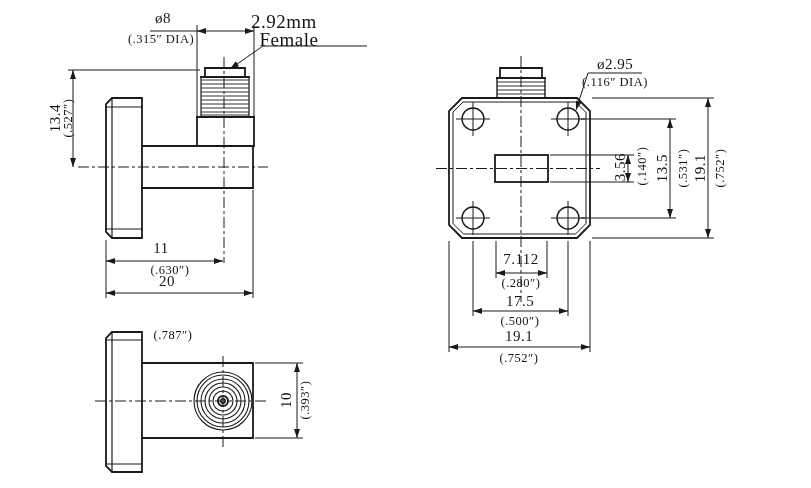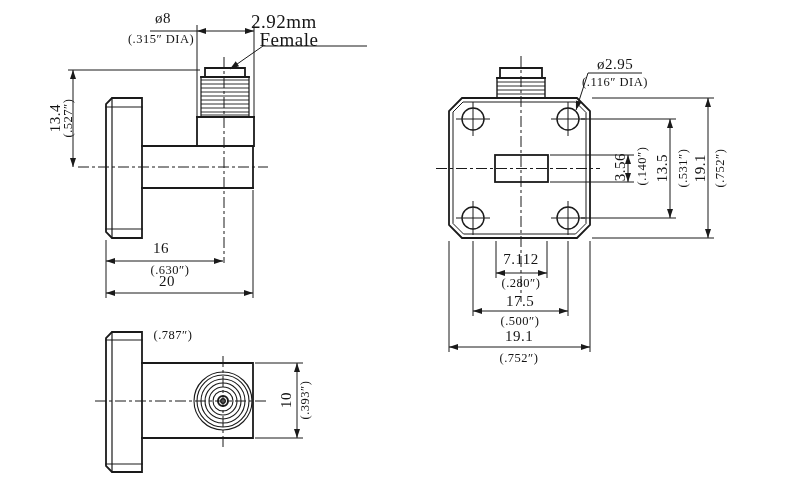--- a/index.html
+++ b/index.html
@@ -196,21 +196,21 @@
 </svg>
 
 <div class="lbl num" style="left:163px;top:18px;">ø8</div>
 <div class="lbl inch" style="left:161px;top:39px;">(.315″ DIA)</div>
 <div class="lbl callout" style="left:284px;top:21px;">2.92mm</div>
 <div class="lbl callout" style="left:289px;top:39px;">Female</div>
 
 <div class="lbl num v" style="left:55px;top:118px;">13.4</div>
 <div class="lbl inch v" style="left:68px;top:118px;">(.527″)</div>
 
-<div class="lbl num" style="left:161px;top:248px;">16</div>
+<div class="lbl num" style="left:161px;top:248px;">11</div>
 <div class="lbl inch" style="left:170px;top:270px;">(.630″)</div>
 <div class="lbl num" style="left:167px;top:281px;text-align:center;">20</div>
 <div class="lbl inch" style="left:173px;top:303px;margin-top:32px;">(.787″)</div>
 
 <div class="lbl num" style="left:615px;top:64px;">ø2.95</div>
 <div class="lbl inch" style="left:615px;top:82px;">(.116″ DIA)</div>
 
 <div class="lbl num v" style="left:620px;top:167px;">3.56</div>
 <div class="lbl inch v" style="left:642px;top:166px;">(.140″)</div>
 <div class="lbl num v" style="left:662px;top:168px;">13.5</div>

